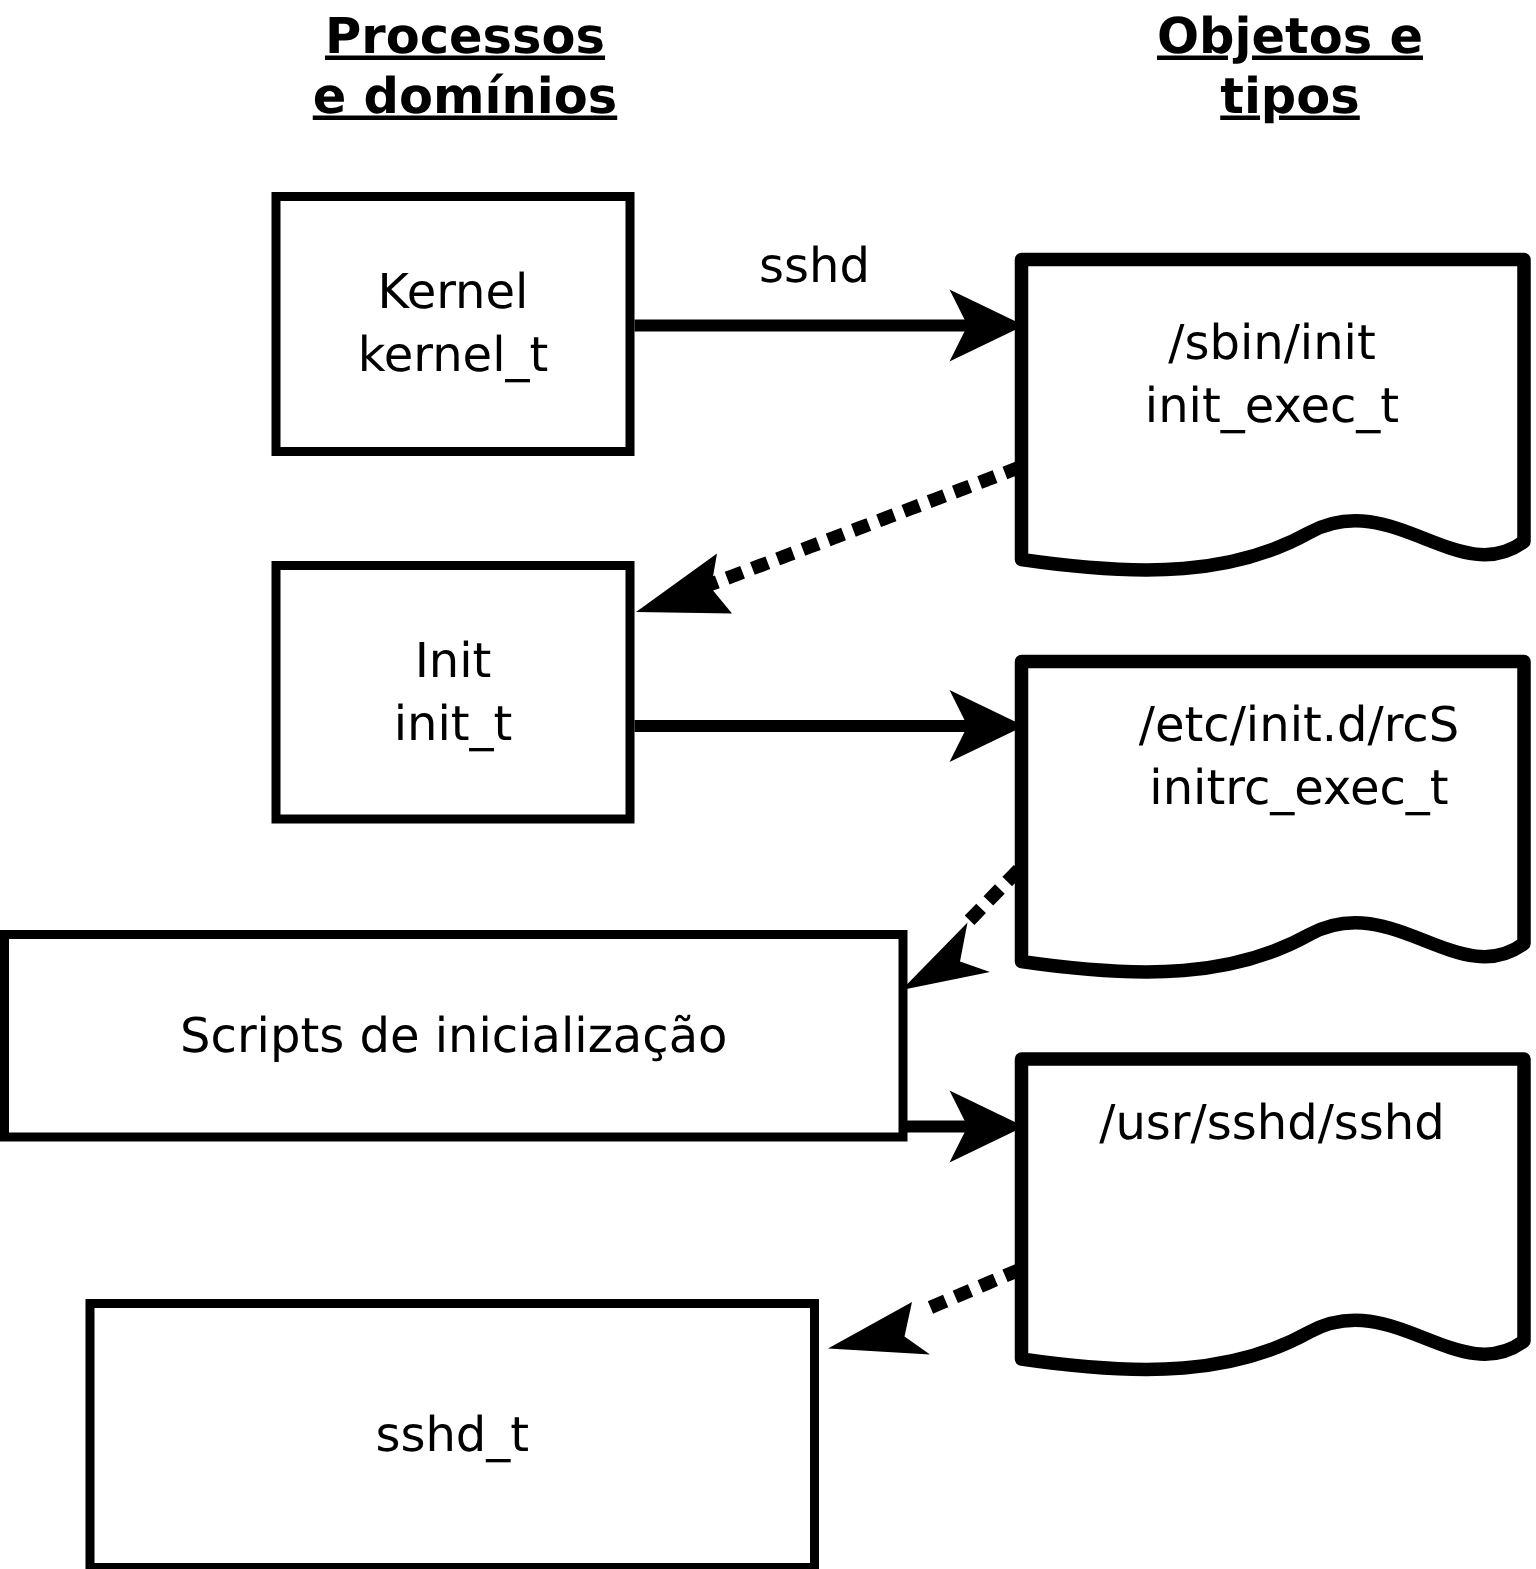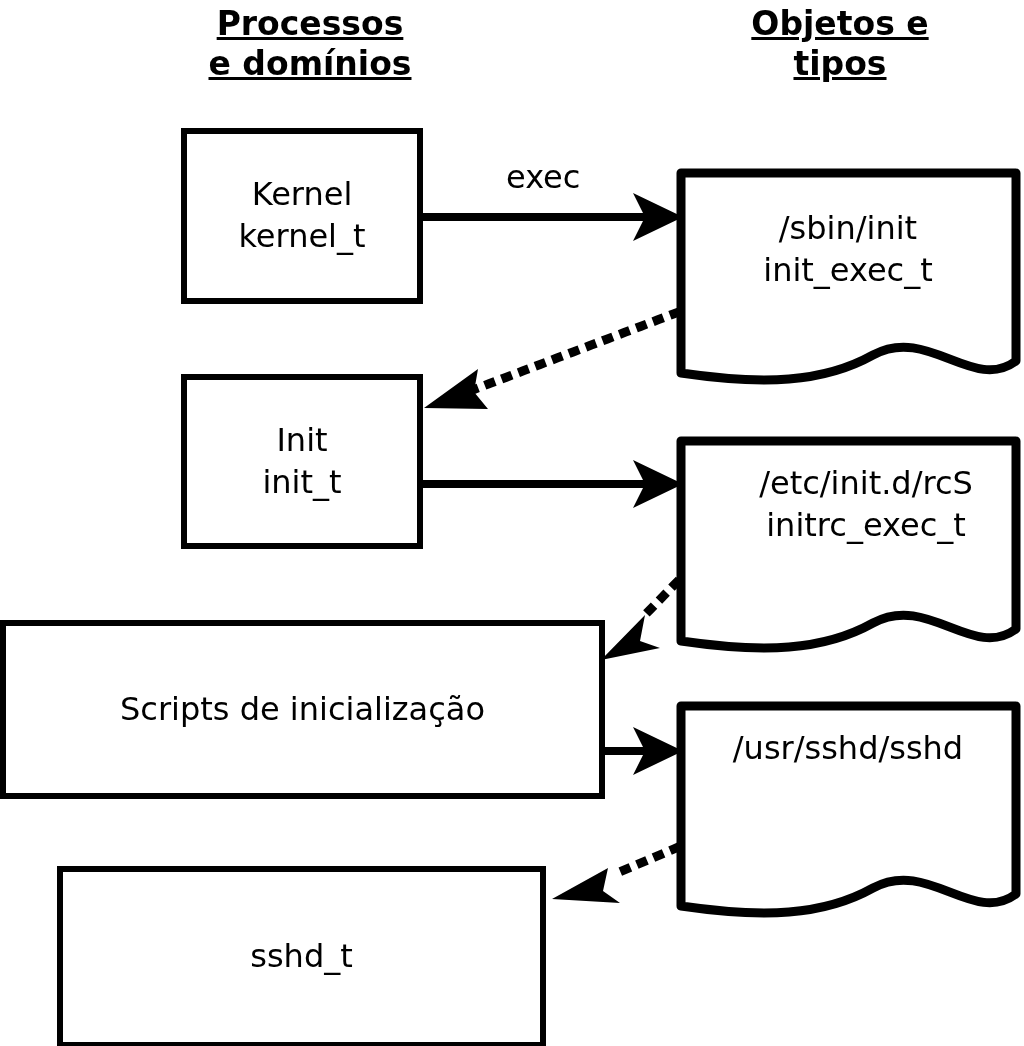--- a/index.html
+++ b/index.html
@@ -25,21 +25,21 @@
     font-family: "DejaVu Sans", sans-serif;
     font-weight: bold;
     font-size: 33px;
     line-height: 1.22;
     color: #000000;
     text-align: center;
     white-space: pre-line;
     text-decoration: underline;
   }
   #header-left  { left: 150px; top: 4px;  width: 320px; }
-  #header-right { left: 680px; top: 4px;  width: 320px; }
+  #header-right { left: 700px; top: 4px;  width: 320px; }
 
   
   .proc-box {
     position: absolute;
     box-sizing: border-box;
     border: 6px solid #000000;
     background: #ffffff;
     display: flex;
     flex-direction: column;
     align-items: center;
@@ -48,21 +48,21 @@
     z-index: 3;
   }
   .proc-box .line {
     font-size: 32px;
     line-height: 1.30;
     white-space: nowrap;
   }
 
   #box-kernel  { left: 181px; top: 128px; width: 242px; height: 176px; }
   #box-init    { left: 181px; top: 374px; width: 242px; height: 175px; }
-  #box-initrc  { left: 0px;   top: 620px; width: 605px; height: 179px; }
+  #box-initrc  { left: 0px;   top: 620px; width: 605px; height: 141px; }
   #box-sshd    { left: 57px;  top: 866px; width: 489px; height: 182px; }
 
   
   .doc-shape {
     position: absolute;
     z-index: 2;
   }
   .doc-shape svg { display: block; }
   .doc-label {
     position: absolute;
@@ -196,15 +196,15 @@
       <line x1="600" y1="751" x2="650" y2="751" stroke="#000000" stroke-width="8"></line>
       <polygon points="683,751 633,727 645,751 633,775" fill="#000000"></polygon>
     </g>
 
     <g>
       <line x1="676" y1="848" x2="610" y2="876" stroke="#000000" stroke-width="9" stroke-dasharray="2 16" stroke-linecap="square"></line>
       <polygon points="552,899 608,868 603,891 620,903" fill="#000000"></polygon>
     </g>
   </svg>
 
-  <div class="edge-label" id="label-exec">exec</div>
+  <div class="edge-label" id="label-exec">sshd</div>
 
 </div>
 
 </body></html>

